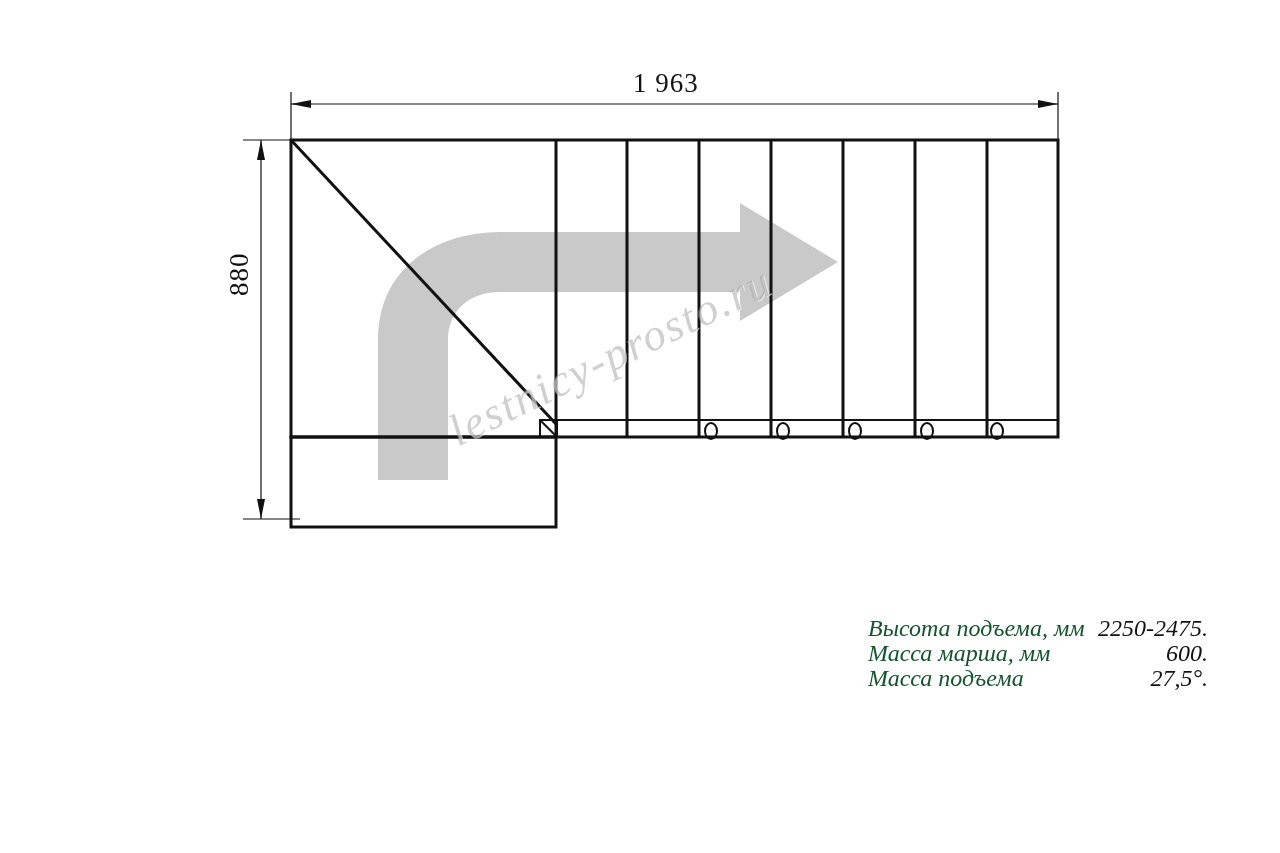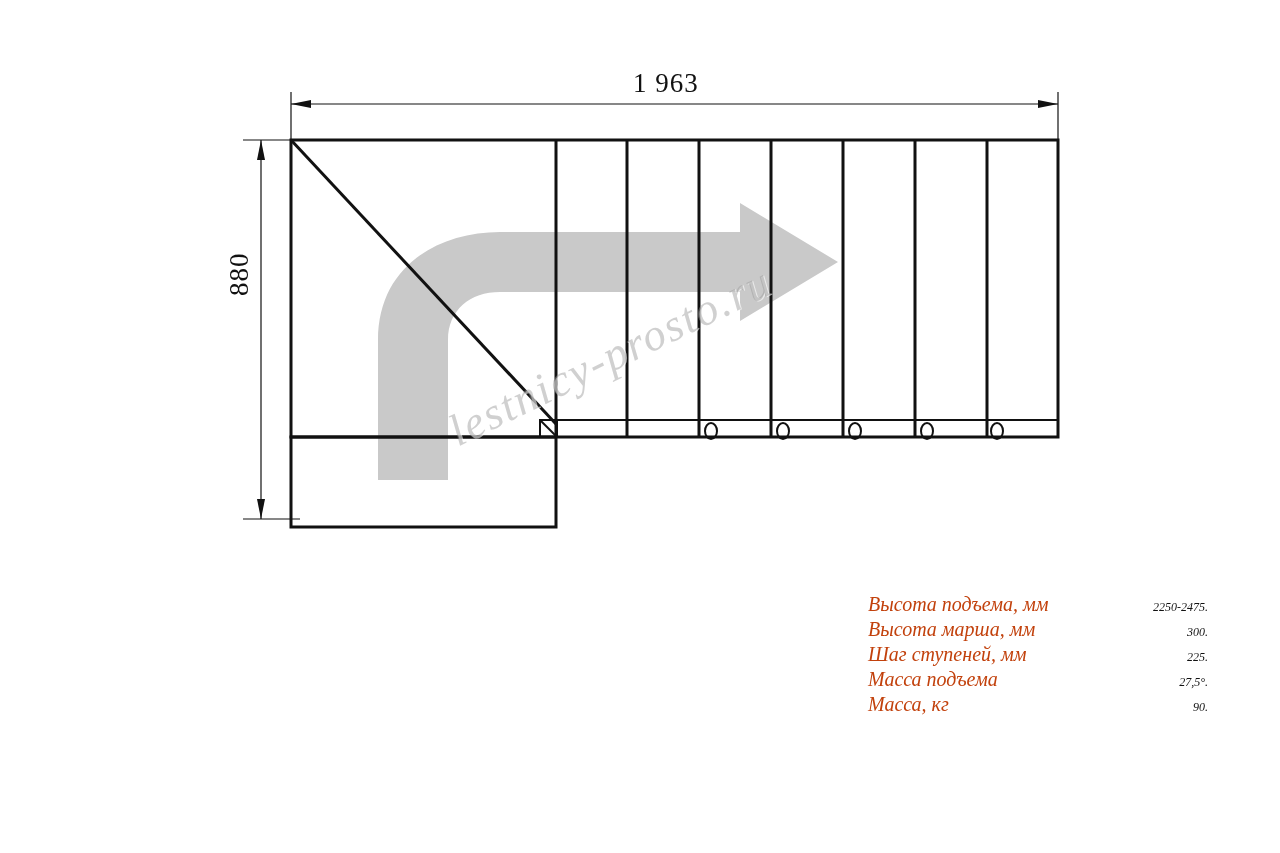--- a/index.html
+++ b/index.html
@@ -47,28 +47,29 @@
   #spec-table .spec-row {
     display: flex;
     justify-content: space-between;
     align-items: baseline;
     height: 25px;
     line-height: 25px;
   }
   #spec-table .spec-key {
     font-family: "Liberation Serif", serif;
     font-style: italic;
-    font-size: 20px;
-    color: #c2410c;
+    font-size: 24px;
+    color: #14532d;
     white-space: nowrap;
+    margin-top: 24px;
   }
   #spec-table .spec-val {
     font-family: "Liberation Serif", serif;
     font-style: italic;
-    font-size: 12px;
+    font-size: 24px;
     color: #121212;
     white-space: nowrap;
     text-align: right;
   }
   #watermark {
     position: absolute;
     left: 440px;
     top: 410px;
     transform: rotate(-26deg);
     transform-origin: left top;
@@ -166,35 +167,27 @@
   <div id="watermark">lestnicy-prosto.ru</div>
 
   <div id="spec-table">
 
     <div class="spec-row">
       <span class="spec-key">Высота подъема, мм</span>
       <span class="spec-val">2250-2475.</span>
     </div>
 
     <div class="spec-row">
-      <span class="spec-key">Высота марша, мм</span>
-      <span class="spec-val">300.</span>
+      <span class="spec-key">Масса марша, мм</span>
+      <span class="spec-val">600.</span>
     </div>
 
-    <div class="spec-row">
-      <span class="spec-key">Шаг ступеней, мм</span>
-      <span class="spec-val">225.</span>
-    </div>
 
 
     <div class="spec-row">
       <span class="spec-key">Масса подъема</span>
       <span class="spec-val">27,5°.</span>
     </div>
 
-    <div class="spec-row">
-      <span class="spec-key">Масса, кг</span>
-      <span class="spec-val">90.</span>
-    </div>
 
   </div>
 
 </div>
 
 </body></html>

